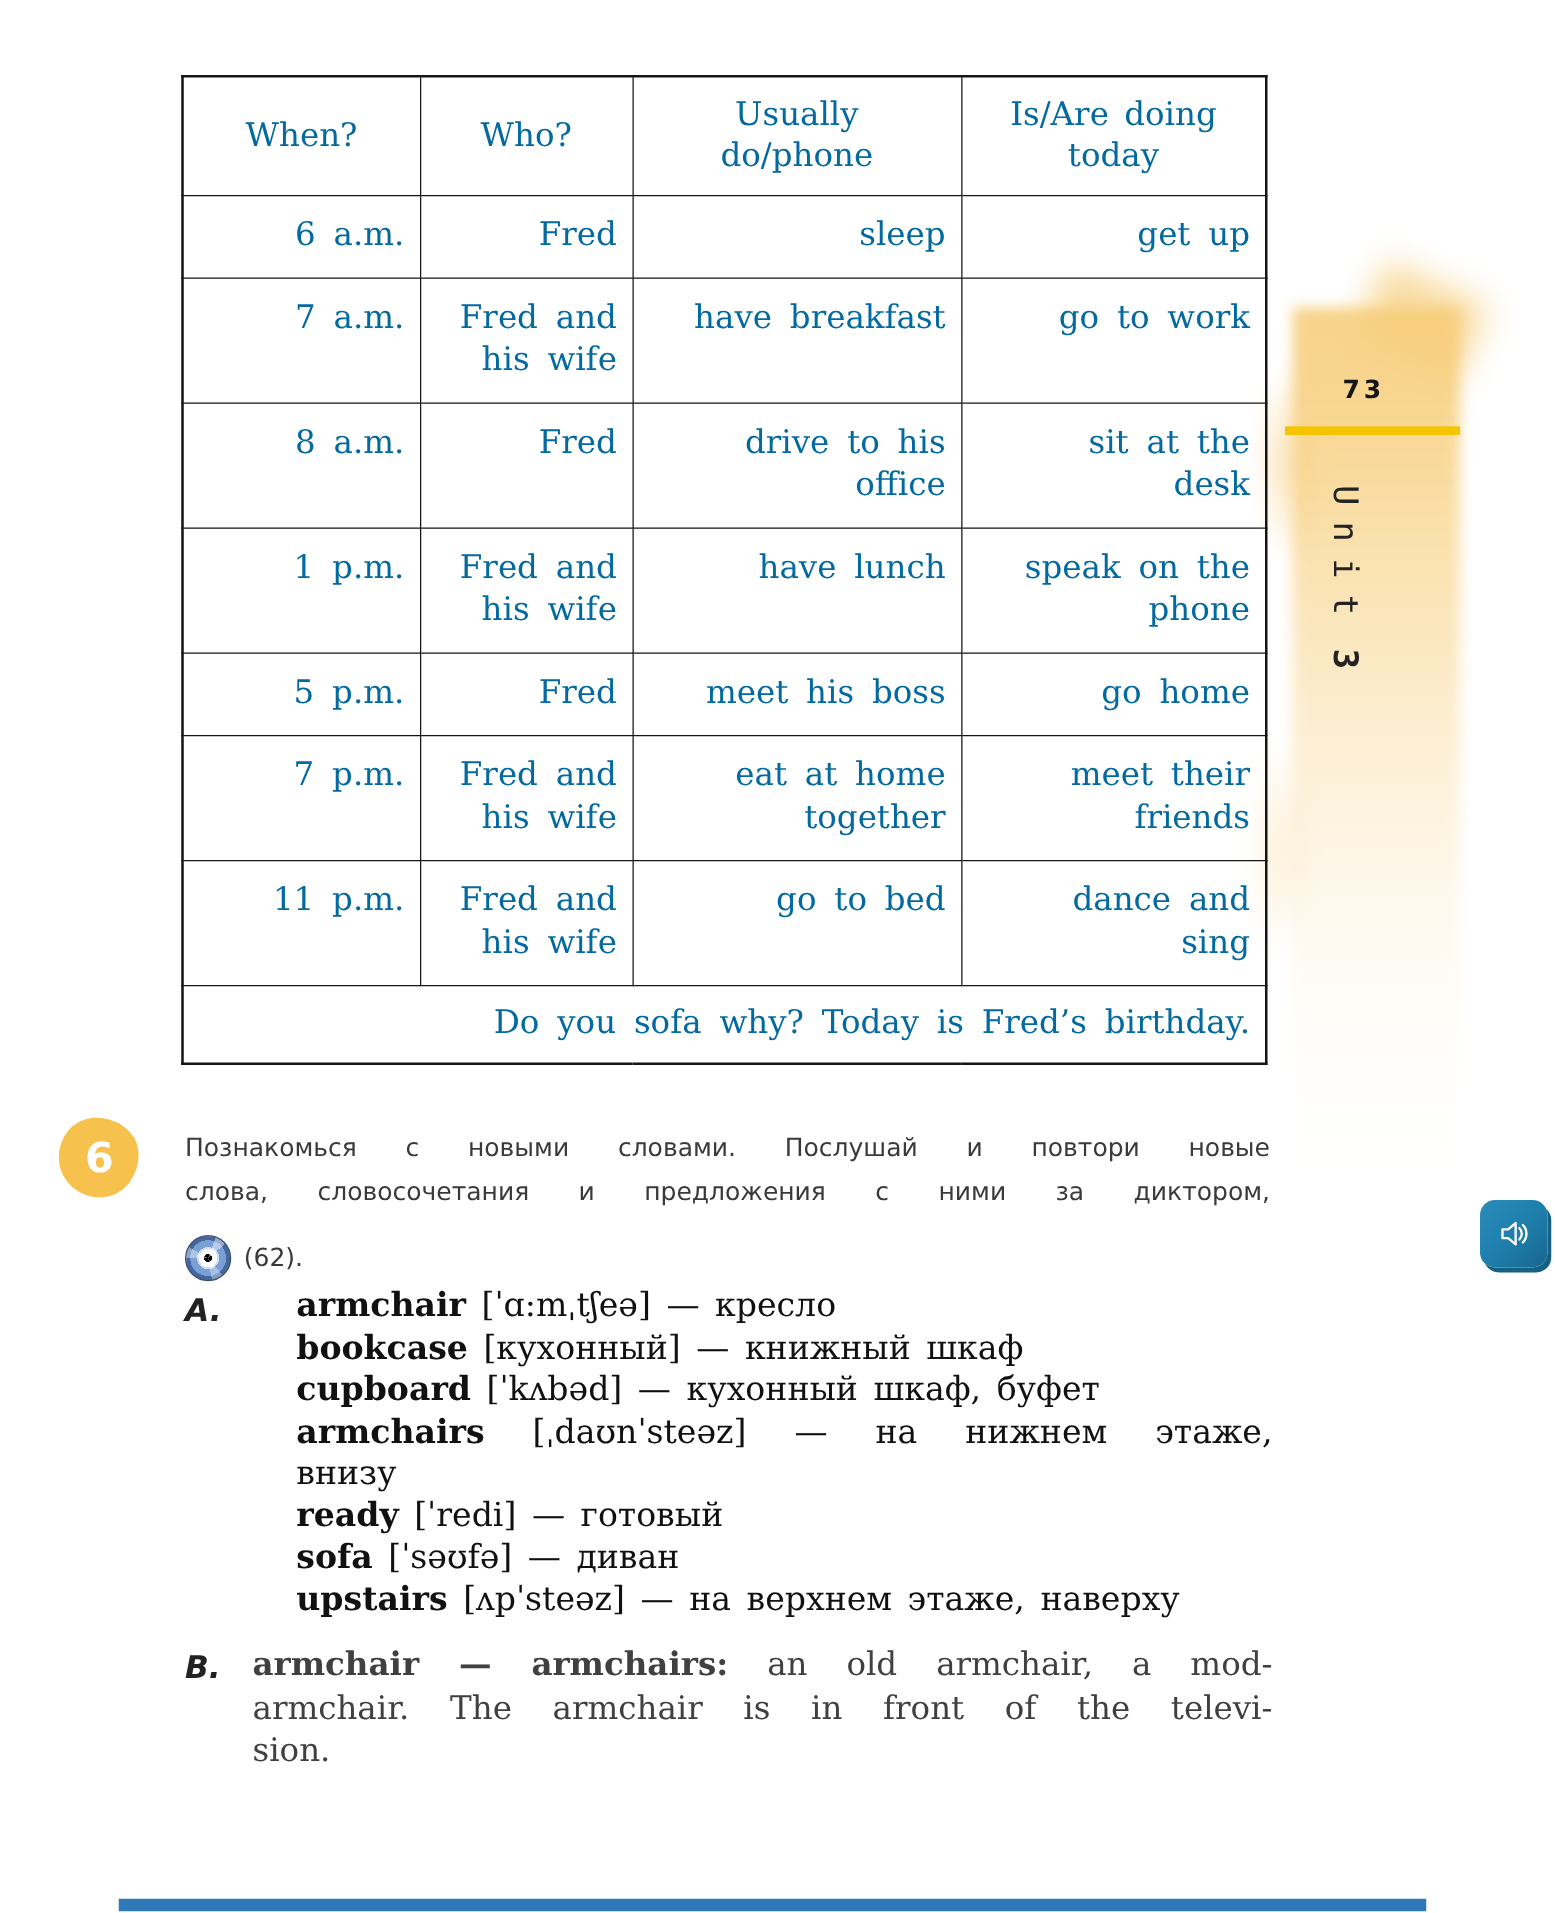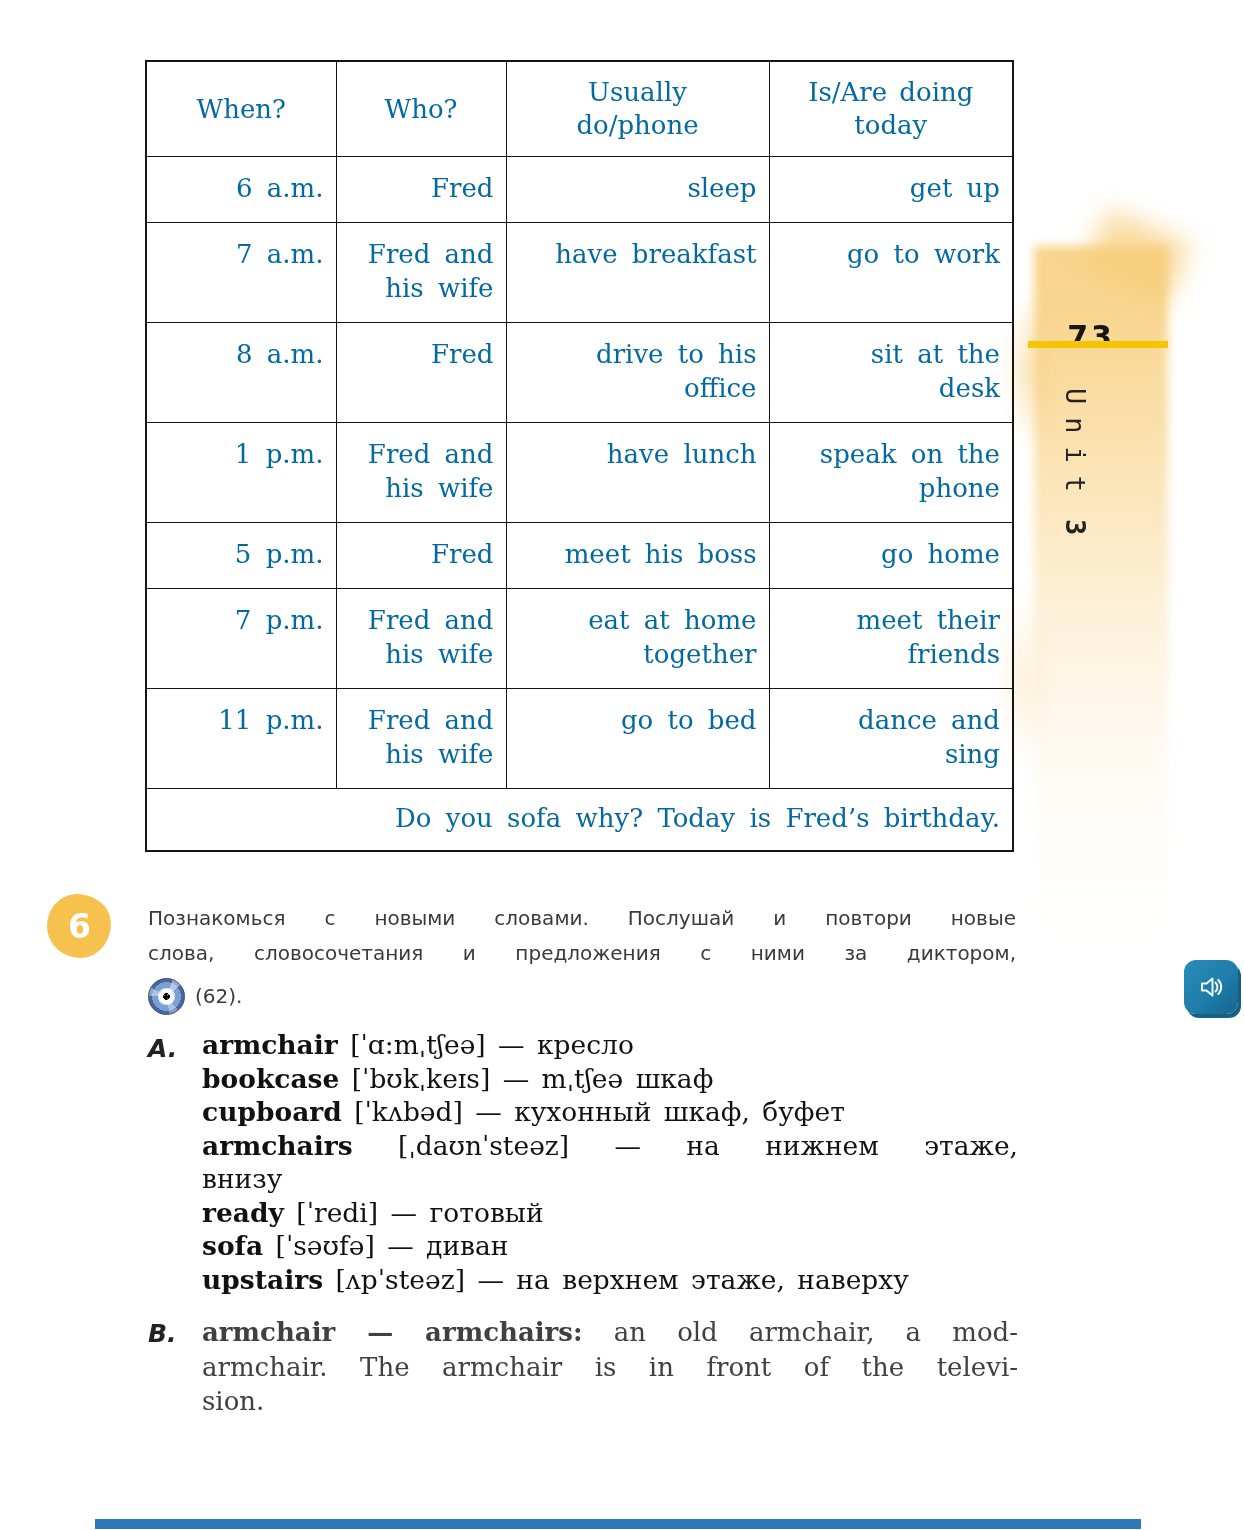--- a/index.html
+++ b/index.html
@@ -26,22 +26,22 @@
     background:radial-gradient(ellipse at center, rgba(247,205,122,0.55), rgba(247,205,122,0) 70%);
     filter:blur(7px);
   }
   .band-blob2 {
     position:absolute; left:1000px; top:590px; width:46px; height:180px; z-index:0;
     background:radial-gradient(ellipse at center, rgba(247,205,122,0.32), rgba(247,205,122,0) 70%);
     filter:blur(8px);
   }
   .page-num {
     position:absolute; left:1056px; top:299px; width:70px; z-index:2;
-    font-family:"DejaVu Sans", sans-serif; font-weight:bold; font-size:30px;
-    letter-spacing:3px; text-align:center; color:#161616;margin-top:20px;
+    font-family:"DejaVu Sans", sans-serif; font-weight:bold; font-size:20px;
+    letter-spacing:3px; text-align:center; color:#161616;
   }
   .yellow-rule {
     position:absolute; left:1028px; top:341px; width:140px; height:7px;
     background:#f5c504; z-index:2;
   }
   .unit-vert {
     position:absolute; left:1060px; top:388px; height:200px; z-index:2;
     writing-mode:vertical-rl; font-family:"DejaVu Sans Mono", monospace;
     font-size:27px; letter-spacing:13px; color:#232323;
   }
@@ -72,21 +72,21 @@
   }
   .badge6 span {
     font-family:"DejaVu Sans", sans-serif; font-weight:bold; font-size:33px;
     color:#ffffff; transform:rotate(3deg);
   }
   .instr {
     position:absolute; left:148px; top:901px; width:868px; z-index:1;
     font-family:"DejaVu Sans", sans-serif; font-size:20px; color:#3a3a3a;
   }
   .instr .jline { text-align:justify; text-align-last:justify; line-height:35px; }
-  .instr .cd-row { display:flex; align-items:center; gap:10px; margin-top:5px; height:40px; }
+  .instr .cd-row { display:flex; align-items:center; gap:10px; margin-top:15px; height:40px; }
   .cd-disc {
     width:37px; height:37px; border-radius:50%; flex:0 0 auto;
     background:
       conic-gradient(from 20deg, rgba(255,255,255,0.45) 0 30deg, rgba(255,255,255,0) 30deg 120deg,
         rgba(255,255,255,0.35) 120deg 150deg, rgba(255,255,255,0) 150deg 250deg,
         rgba(255,255,255,0.4) 250deg 280deg, rgba(255,255,255,0) 280deg 360deg),
       radial-gradient(circle, #000 0 13%, #fdfdfd 13% 30%, #cfdcef 30% 36%,
         #7a9fd4 36% 58%, #46679c 58% 78%, #8fb0dd 78% 90%, #2e4f8e 90% 100%);
     border:1px solid #3a4f7a; box-sizing:border-box;
   }
@@ -103,21 +103,21 @@
     position:absolute; left:148px; z-index:1;
     font-family:"DejaVu Sans", sans-serif; font-weight:bold; font-style:italic;
     font-size:25px; color:#222;
   }
   .wl-label { top:1034px; }
   .b-label  { top:1319px; }
   .wordlist {
     position:absolute; left:202px; top:1028px; width:816px; z-index:1;
     font-size:26.5px; color:#111; word-spacing:4px;
   }
-  .wordlist .wline { line-height:33.5px; }
+  .wordlist .wline { line-height:33.5px;margin-left:35px; }
   .wordlist .wline.justify { text-align:justify; text-align-last:justify; }
   .wordlist .hw { font-weight:bold; }
   
   .bpara {
     position:absolute; left:202px; top:1315px; width:816px; z-index:1;
     font-size:26px; color:#404040; word-spacing:3px;
   }
   .bpara .bline { line-height:34.5px; }
   .bpara .bline.justify { text-align:justify; text-align-last:justify; }
   .bpara .hw { font-weight:bold; }
@@ -233,21 +233,21 @@
     <svg width="32" height="32" viewBox="0 0 32 32">
       <path d="M7 12.5 L11.5 12.5 L17.5 7.5 L17.5 24.5 L11.5 19.5 L7 19.5 Z" fill="none" stroke="#ffffff" stroke-width="1.9" stroke-linejoin="round"></path>
       <path d="M20.5 11.5 a6.2 6.2 0 0 1 0 9" fill="none" stroke="#ffffff" stroke-width="1.9" stroke-linecap="round"></path>
       <path d="M23.3 9 a10 10 0 0 1 0 14" fill="none" stroke="#ffffff" stroke-width="1.9" stroke-linecap="round"></path>
     </svg>
   </div>
 
   <div class="wl-label">A.</div>
   <div class="wordlist">
     <div class="wline"><span class="hw">armchair</span><span> [ˈɑ:mˌtʃeə] — кресло</span></div>
-    <div class="wline"><span class="hw">bookcase</span><span> [ˈbʊkˌkeɪs] — mˌtʃeə шкаф</span></div>
+    <div class="wline"><span class="hw">bookcase</span><span> [кухонный] — книжный шкаф</span></div>
     <div class="wline"><span class="hw">cupboard</span><span> [ˈkʌbəd] — кухонный шкаф, буфет</span></div>
     <div class="wline justify"><span class="hw">armchairs</span><span> [ˌdaʊnˈsteəz] — на нижнем этаже,</span></div>
     <div class="wline"><span>внизу</span></div>
     <div class="wline"><span class="hw">ready</span><span> [ˈredi] — готовый</span></div>
     <div class="wline"><span class="hw">sofa</span><span> [ˈsəʊfə] — диван</span></div>
     <div class="wline"><span class="hw">upstairs</span><span> [ʌpˈsteəz] — на верхнем этаже, наверху</span></div>
   </div>
 
   <div class="b-label">B.</div>
   <div class="bpara">

